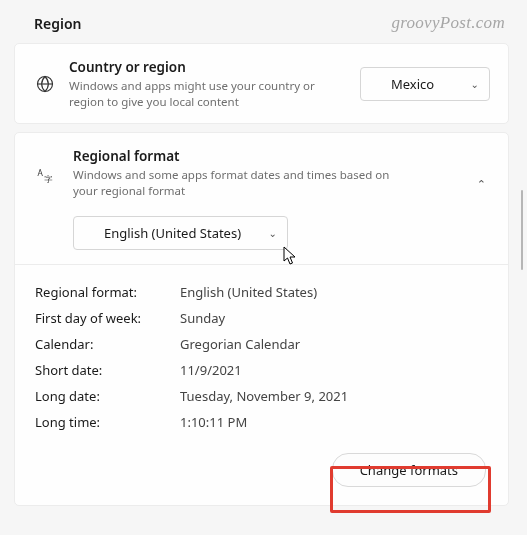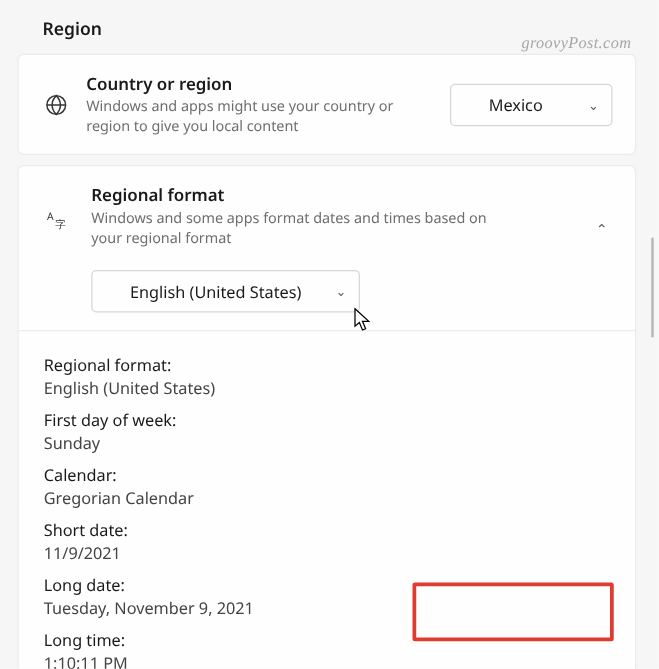--- a/index.html
+++ b/index.html
@@ -86,21 +86,20 @@
       padding: 4px;
     }
     .divider {
       border-top: 1px solid #ececec;
       margin: 14px -18px 14px -18px;
     }
     .detail-row {
       display: flex;
       font-size: 13px;
       padding: 4px 0 4px 2px;
-      flex-direction: column;
     }
     .detail-label {
       width: 145px;
     }
     .detail-value {
       color: #444;
     }
     .footer-row {
       display: flex;
       justify-content: flex-end;
@@ -117,24 +116,24 @@
       display: inline-block;
     }
     .highlight-box {
       position: absolute;
       border: 3px solid #e03b2f;
       border-radius: 2px;
       pointer-events: none;
     }
     .watermark {
       position: absolute;
-      top: 26px;
+      top: 13px;
       right: 22px;
       font-family: Georgia, serif;
-      font-size: 13px;
+      font-size: 17px;
       color: rgba(100,100,100,0.55);
       font-style: italic;
       letter-spacing: 0.3px;
       pointer-events: none;
     }
     .cursor {
       position: absolute;
       pointer-events: none;
     }
     .expand-wrap {

